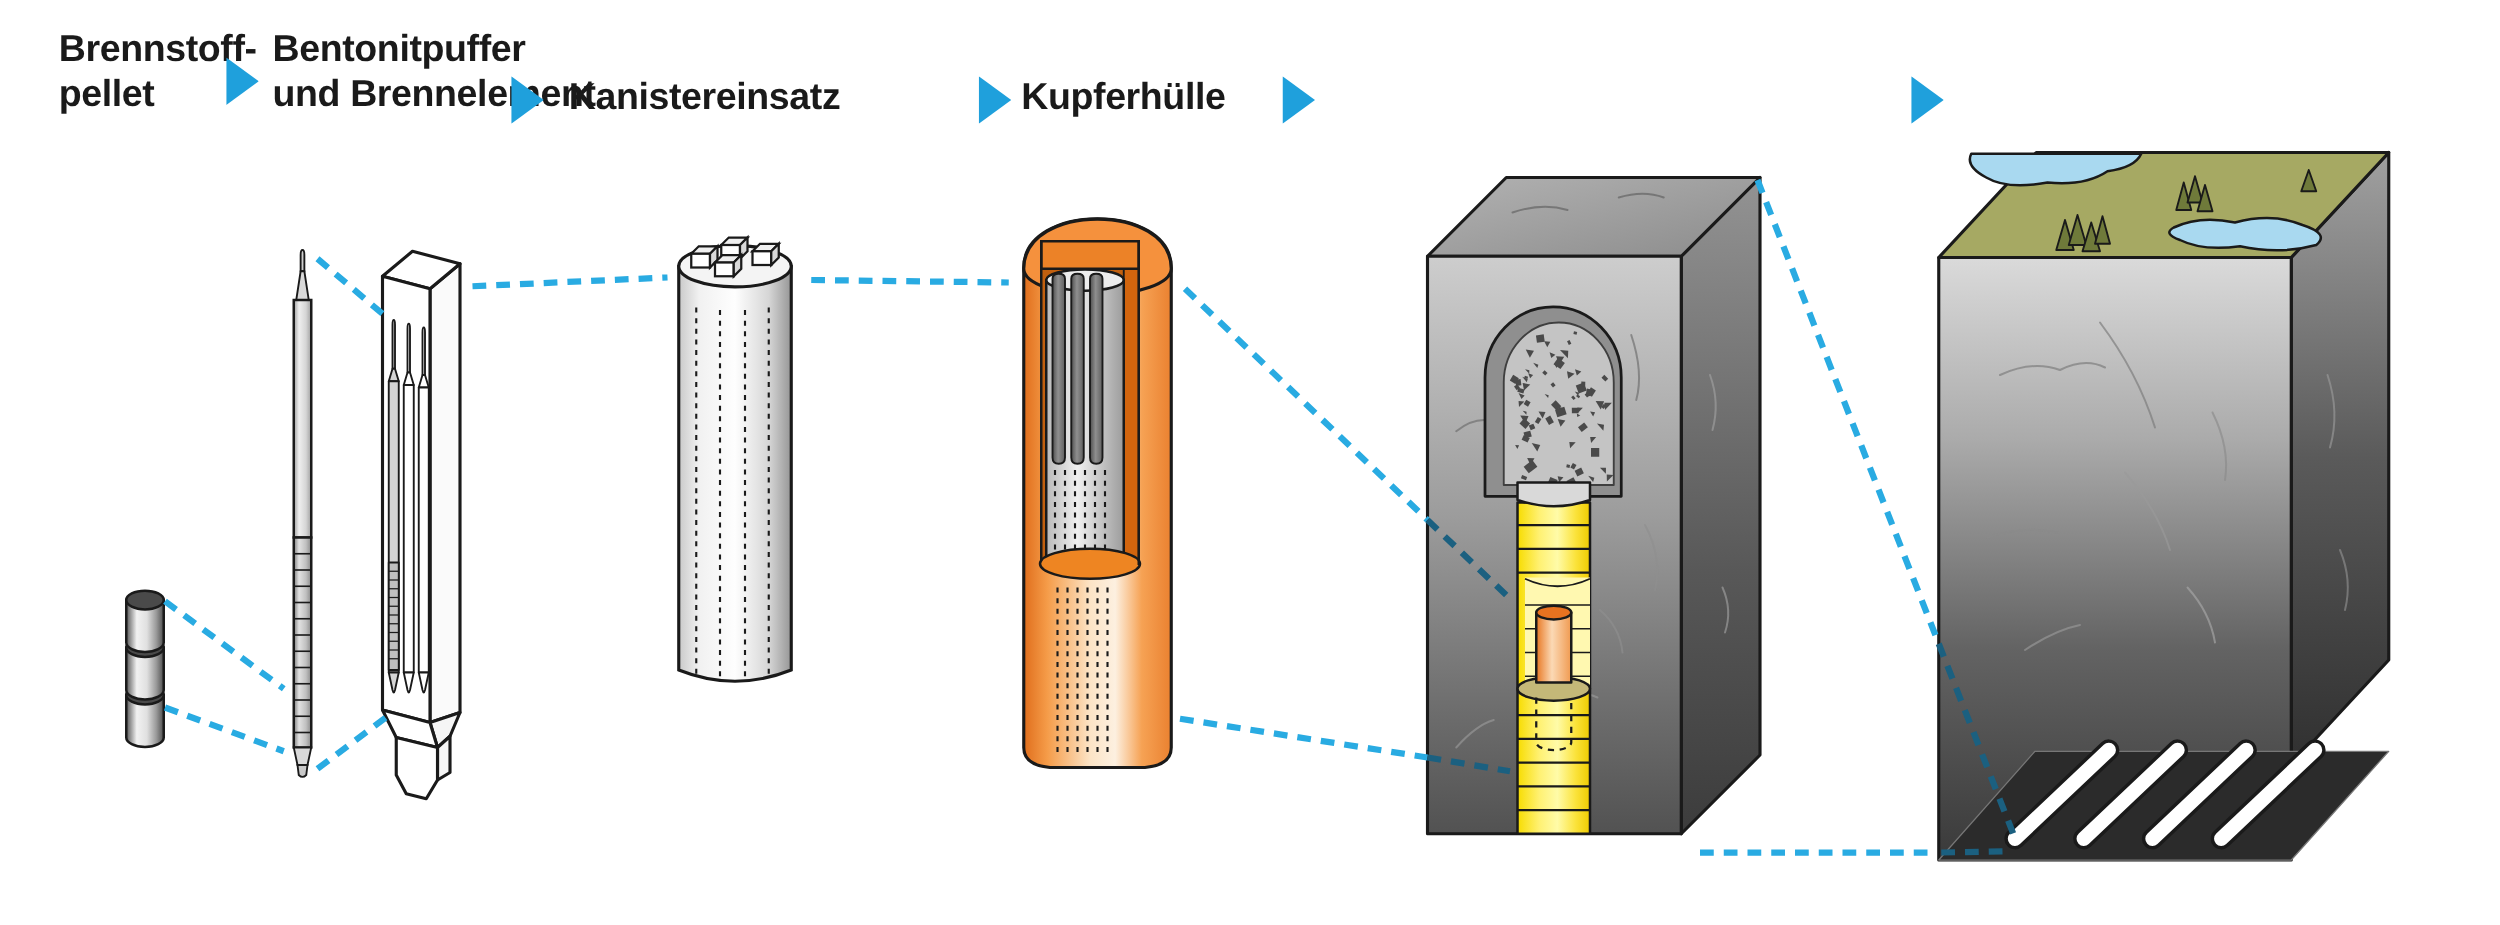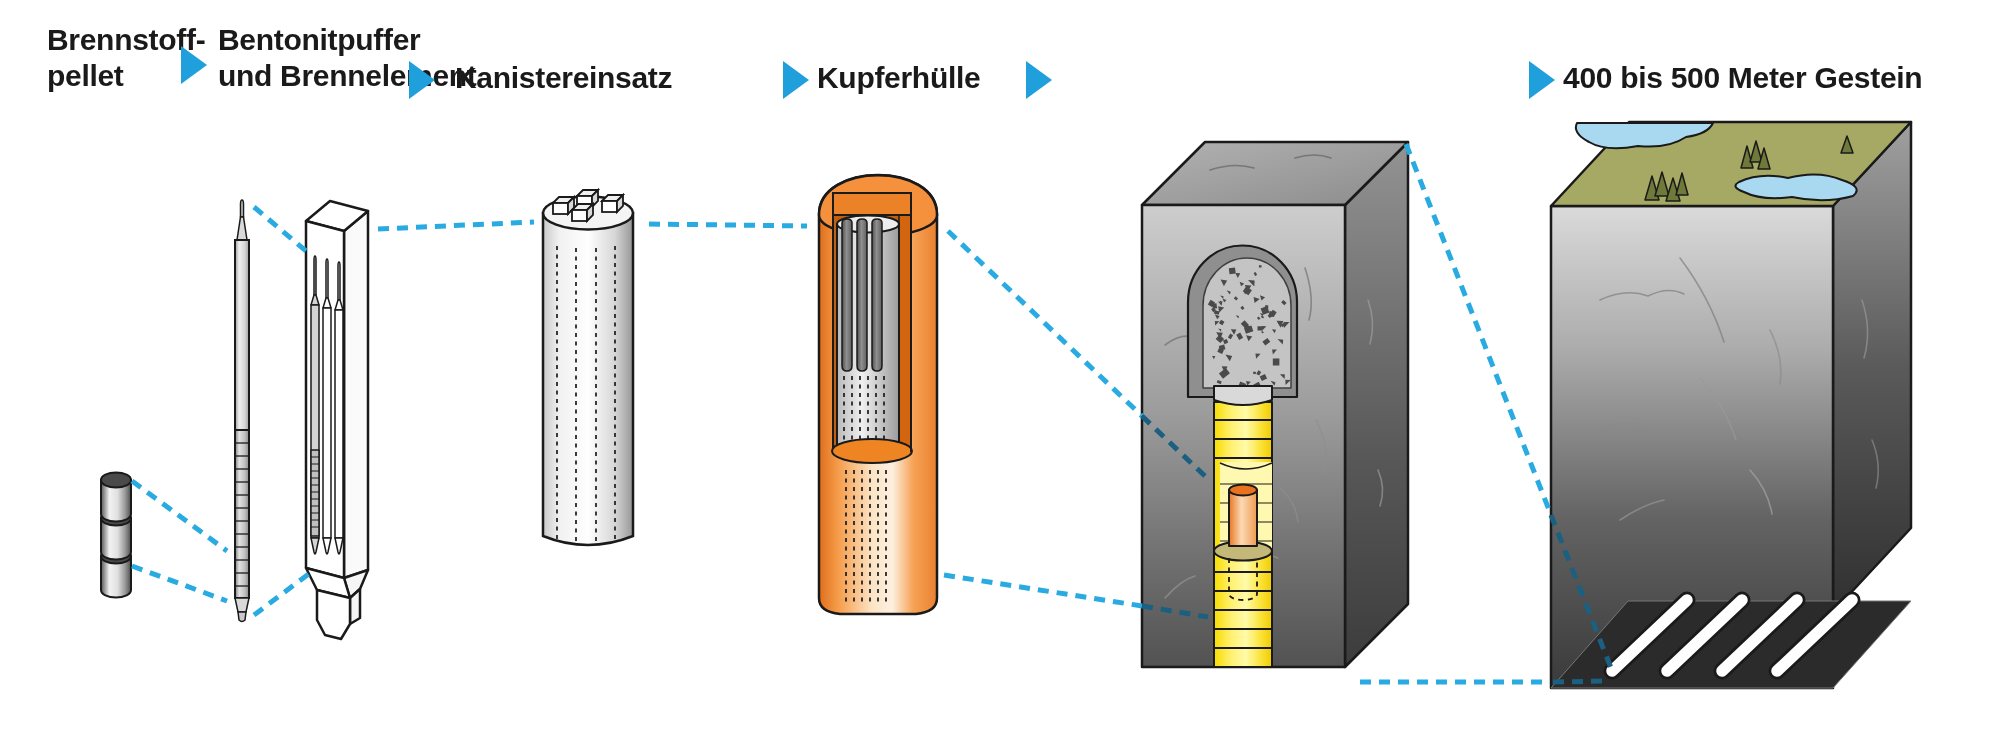--- a/index.html
+++ b/index.html
@@ -493,15 +493,14 @@
   <svg class="step-arrow arr-2" viewBox="0 0 26 38">
       <polygon points="0,0 26,19 0,38"></polygon>
     </svg>
   <div class="step-label lbl-3">Kupferhülle</div>
   <svg class="step-arrow arr-3" viewBox="0 0 26 38">
       <polygon points="0,0 26,19 0,38"></polygon>
     </svg>
   <svg class="step-arrow arr-4" viewBox="0 0 26 38">
       <polygon points="0,0 26,19 0,38"></polygon>
     </svg>
-  <div class="step-label lbl-5">400 bis 500 Meter Gestein</div>
 
 </div>
 
 </body></html>

